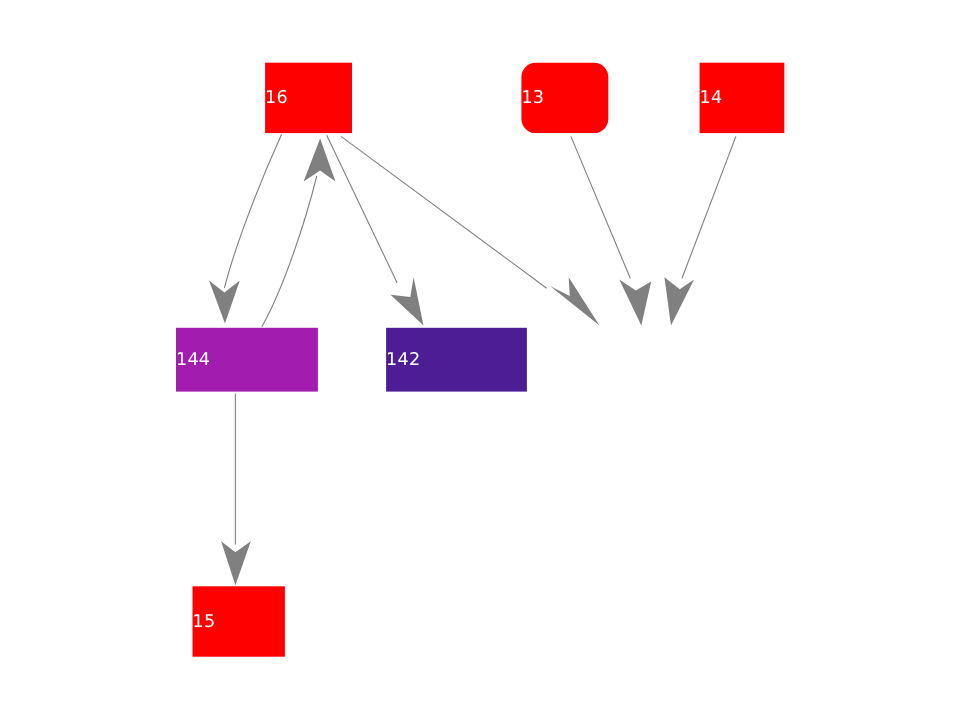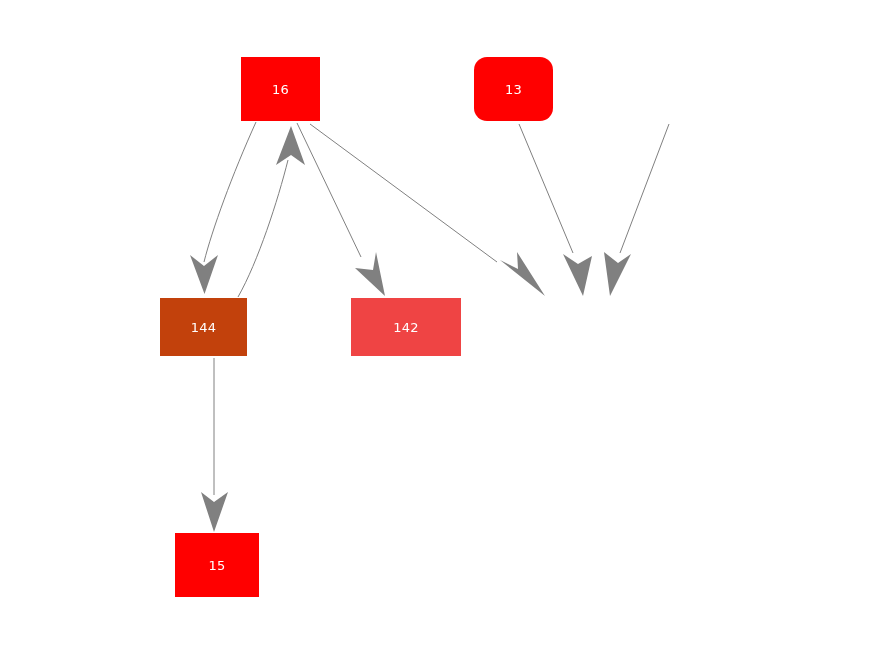--- a/index.html
+++ b/index.html
@@ -25,23 +25,23 @@
     left: 0;
     top: 0;
     width: 876px;
     height: 656px;
     pointer-events: none;
   }
   .node {
     position: absolute;
     display: flex;
     align-items: center;
-    justify-content: center;
+    justify-content: flex-start;
     color: #ffffff;
-    font-size: 13px;
+    font-size: 16px;
     font-family: "DejaVu Sans", sans-serif;
     line-height: 1;
     box-sizing: border-box;
     user-select: none;
   }
   .node-label {
     display: block;
     text-align: center;
     letter-spacing: 0.2px;
   }
@@ -91,26 +91,29 @@
   </svg>
 
   <div class="node" style="left:241px; top:57px; width:79px; height:64px; background:#ff0000;">
     <span class="node-label">16</span>
   </div>
 
   <div class="node" style="left:474px; top:57px; width:79px; height:64px; background:#ff0000;border-radius:13px;">
     <span class="node-label">13</span>
   </div>
 
+  <div class="node" style="left:636px; top:57px; width:77px; height:64px; background:#ff0000;">
+    <span class="node-label">14</span>
+  </div>
 
-  <div class="node" style="left:160px; top:298px; width:87px; height:58px; background:#c2410c;">
+  <div class="node" style="left:160px; top:298px; width:129px; height:58px; background:#a21caf;">
     <span class="node-label">144</span>
   </div>
 
-  <div class="node" style="left:351px; top:298px; width:110px; height:58px; background:#ef4444;">
+  <div class="node" style="left:351px; top:298px; width:128px; height:58px; background:#4c1d95;">
     <span class="node-label">142</span>
   </div>
 
 
   <div class="node" style="left:175px; top:533px; width:84px; height:64px; background:#ff0000;">
     <span class="node-label">15</span>
   </div>
 
 </div>
 

